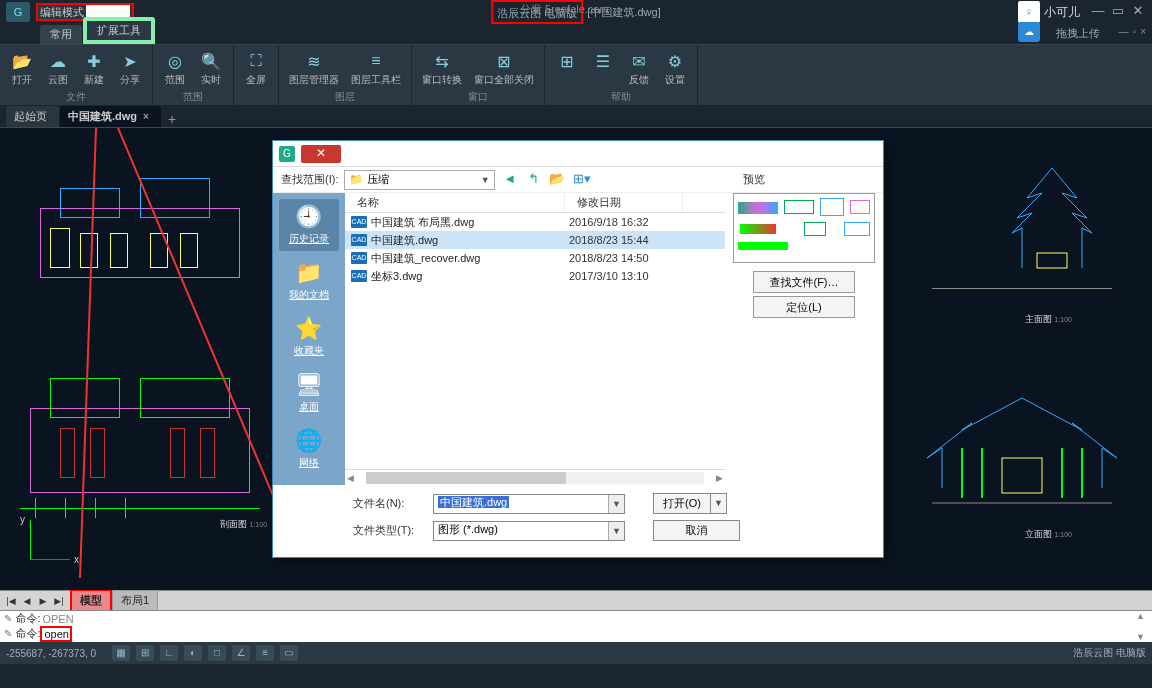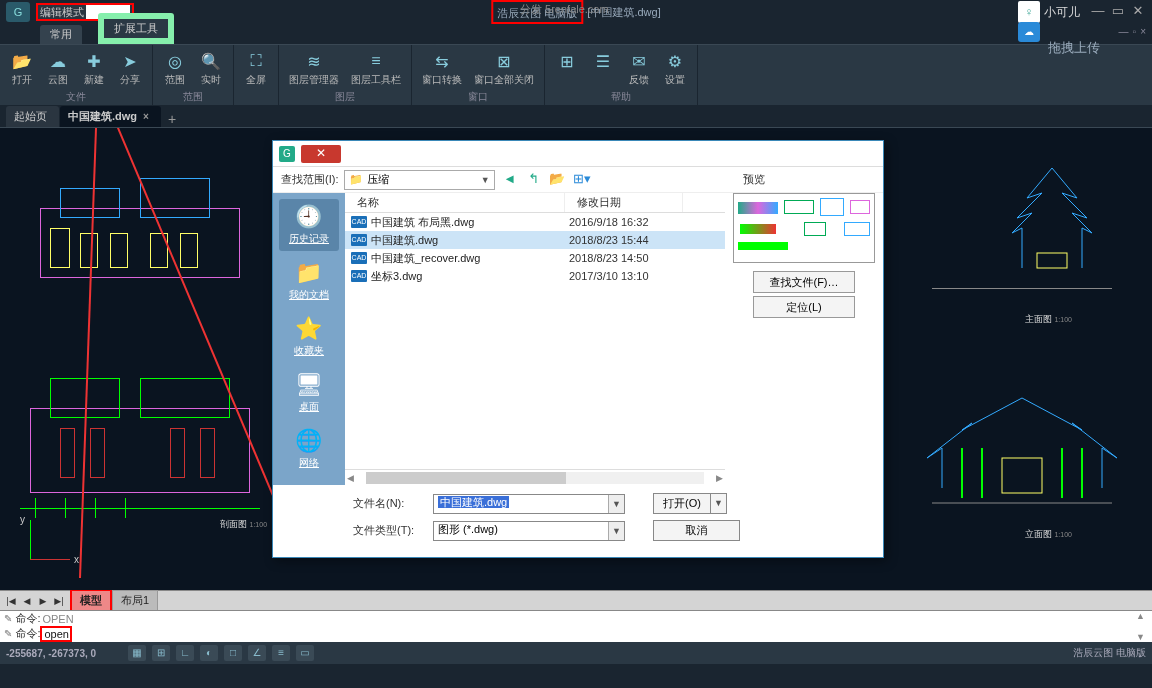--- a/index.html
+++ b/index.html
@@ -16,24 +16,24 @@
 .title-text { color: #9ab; font-size: 11px; }
 .watermark { position: absolute; left: 520px; top: 2px; color: #888; font-size: 11px; pointer-events: none; }
 .user-area { margin-left: auto; display: flex; align-items: center; margin-right: 4px; }
 .user-avatar { width: 22px; height: 22px; background: #fff; border-radius: 2px; display: flex; align-items: center; justify-content: center; color: #4a9; font-size: 12px; margin-right: 4px; }
 .user-name { color: #ddd; font-size: 12px; margin-right: 8px; }
 .winbtn { width: 20px; height: 18px; color: #aaa; font-size: 13px; text-align: center; cursor: pointer; }
 
 
 .tab-row { height: 20px; display: flex; align-items: flex-end; padding-left: 40px; position: relative; }
 .ribbon-tab { padding: 2px 10px; font-size: 11px; color: #ccc; background: #2a3844; border-top-left-radius: 3px; border-top-right-radius: 3px; margin-right: 1px; cursor: pointer; }
-.ribbon-tab.highlight { border: 6px solid #86efac; margin-left: 15px; }
+.ribbon-tab.highlight { border: 4px solid #86efac; }
 .ribbon-tab.active { background: #34424e; }
 .cloud-btn { position: absolute; right: 112px; top: -2px; width: 22px; height: 20px; background: #2a8ad8; border-radius: 3px; color: #fff; font-size: 10px; text-align: center; line-height: 20px; }
-.upload-txt { position: absolute; right: 52px; top: 15px; color: #9ab; font-size: 13px; }
+.upload-txt { position: absolute; right: 52px; top: 2px; color: #9ab; font-size: 11px; }
 .mini-ctrl { position: absolute; right: 6px; top: 2px; display: flex; gap: 4px; }
 .mini-ctrl span { color: #889; font-size: 10px; cursor: pointer; }
 
 
 .ribbon { height: 62px; background: #2a3844; display: flex; border-top: 1px solid #3a4854; border-bottom: 1px solid #1a2530; }
 .rgroup { border-right: 1px solid #1a2530; display: flex; flex-direction: column; }
 .rgroup-items { display: flex; flex: 1; padding: 2px 4px 0 4px; }
 .ritem { display: flex; flex-direction: column; align-items: center; padding: 2px 6px; cursor: pointer; }
 .ritem-icon { width: 24px; height: 24px; display: flex; align-items: center; justify-content: center; color: #8cd; font-size: 16px; }
 .ritem-label { font-size: 10px; color: #bbb; white-space: nowrap; }
@@ -67,21 +67,21 @@
 
 .command-area { height: 32px; background: #fff; border-top: 1px solid #888; font-size: 11px; position: relative; }
 .cmd-line { display: flex; align-items: center; padding: 1px 4px; height: 15px; }
 .cmd-ico { color: #777; margin-right: 3px; font-size: 10px; }
 .cmd-prefix { color: #333; }
 .cmd-open-box { border: 2px solid red; padding: 0 1px; }
 .cmd-scroll { position: absolute; right: 2px; top: 0; width: 14px; height: 100%; display: flex; flex-direction: column; justify-content: space-between; color: #888; font-size: 9px; }
 
 
 .statusbar { height: 22px; background: #2a3844; display: flex; align-items: center; font-size: 10px; color: #aab; padding: 0 6px; }
-.coords { margin-right: 32px; font-weight: bold; }
+.coords { margin-right: 16px; }
 .status-icons { display: flex; gap: 6px; }
 .status-icon { width: 18px; height: 16px; background: #3a4a56; border-radius: 2px; text-align: center; line-height: 16px; color: #8bc; cursor: pointer; font-size: 10px; }
 .status-right { margin-left: auto; }
 
 
 .dialog { position: absolute; left: 272px; top: 140px; width: 612px; background: #fff; border: 1px solid #3a88b8; box-shadow: 3px 3px 10px rgba(0,0,0,0.4); z-index: 100; }
 .dlg-title { height: 26px; background: #fff; border-bottom: 1px solid #ddd; display: flex; align-items: center; padding: 0 6px; }
 .dlg-logo { width: 16px; height: 16px; background: #2a8; border-radius: 2px; margin-right: 6px; color: #fff; font-size: 10px; text-align: center; line-height: 16px; }
 .dlg-title-text { font-size: 12px; color: #333; flex: 1; }
 .dlg-close { width: 40px; height: 18px; background: #c8382e; color: #fff; text-align: center; line-height: 17px; font-size: 12px; cursor: pointer; border-radius: 2px; }

